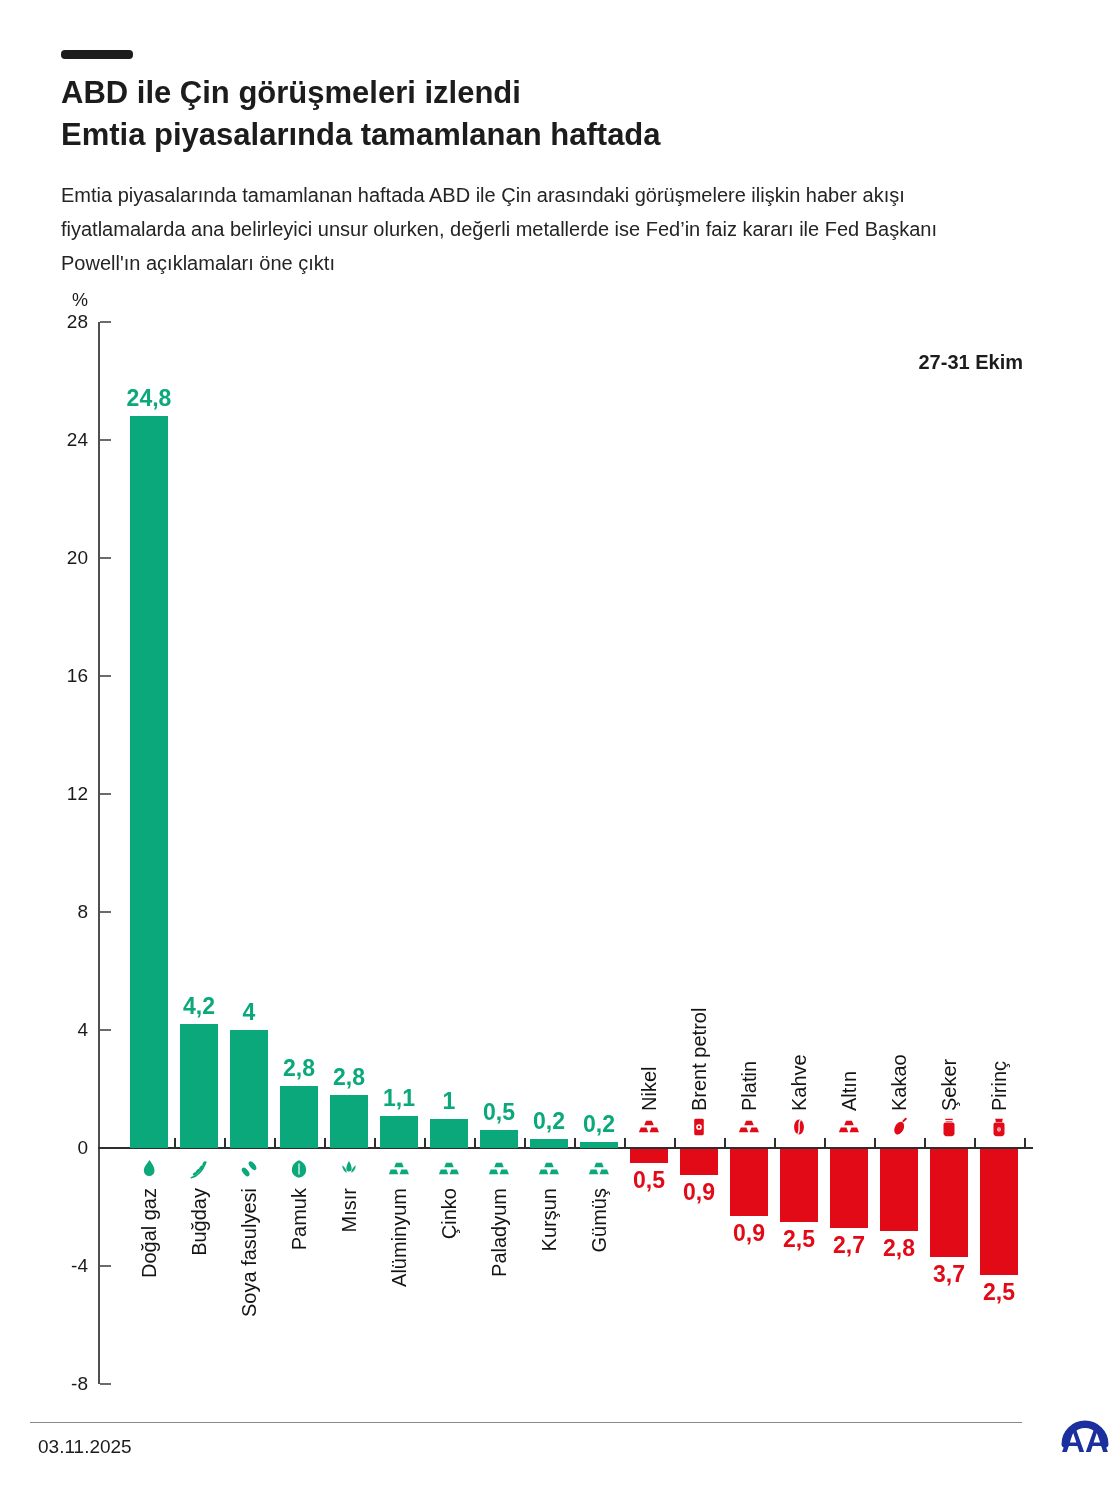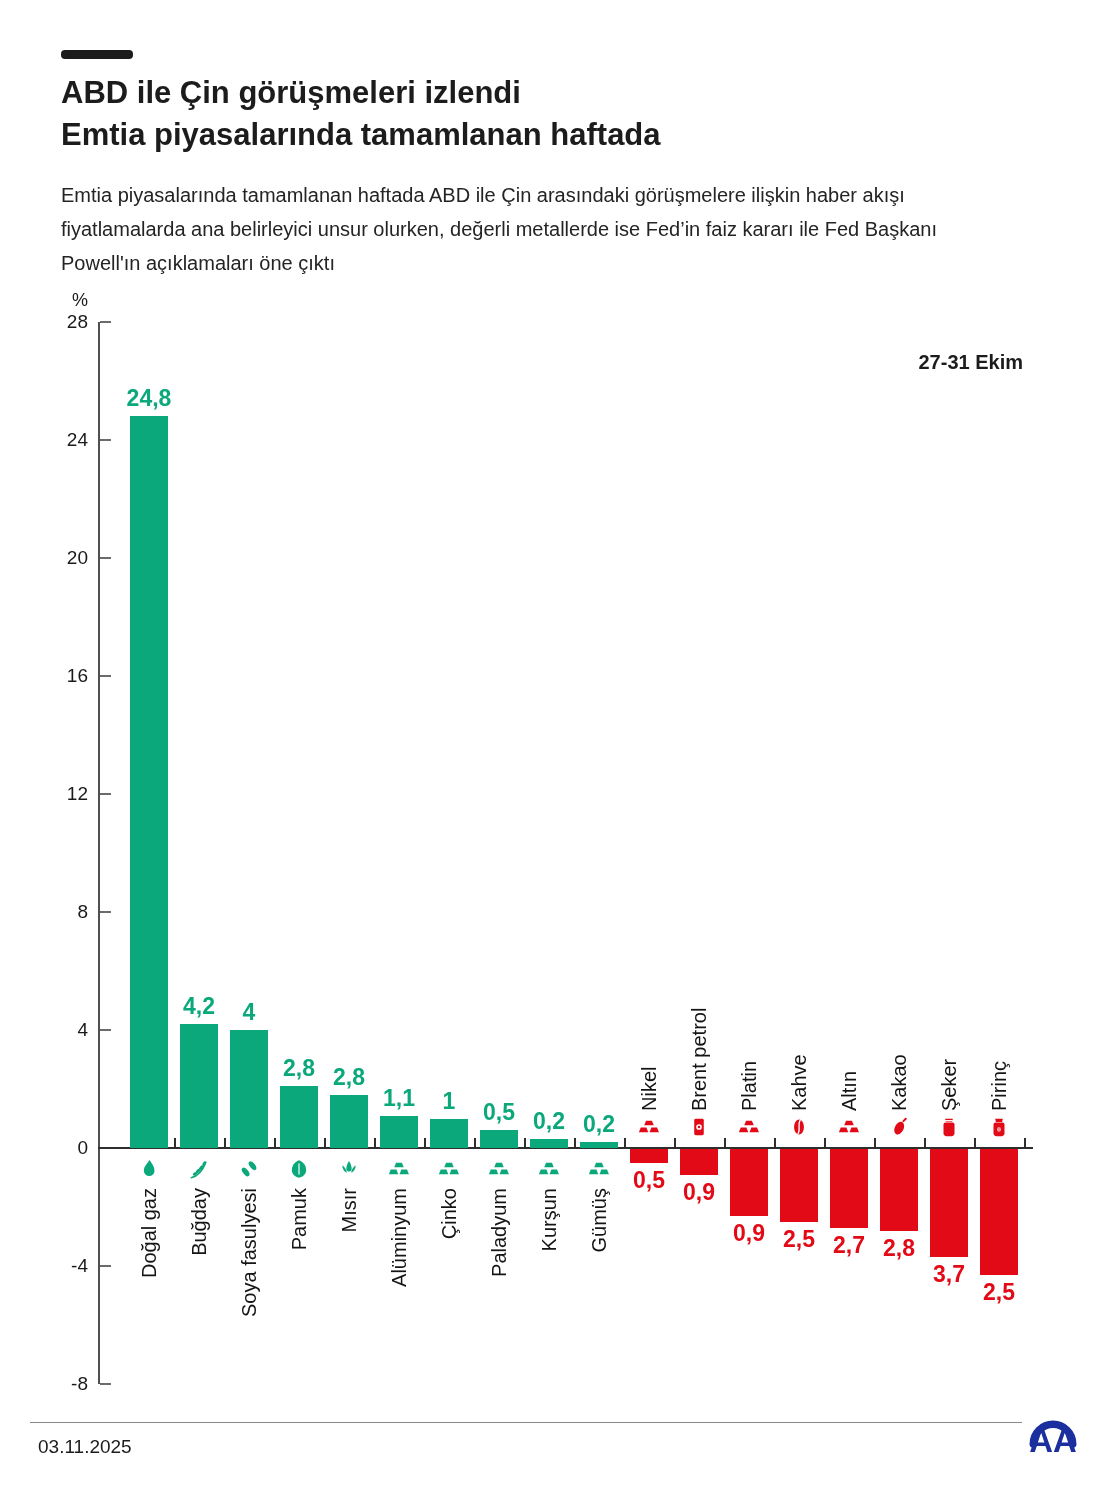--- a/index.html
+++ b/index.html
@@ -8,21 +8,21 @@
     font-family:"Liberation Sans",sans-serif;color:#1d1d1d;
   }
   .abs{position:absolute;}
   .accent-dash{left:61px;top:50px;width:72px;height:9px;border-radius:4px;background:#1c1c1c;}
   .title{left:61px;top:72px;width:1000px;font-size:31px;line-height:42px;font-weight:700;color:#1c1c1c;}
   .subtitle{left:61px;top:178px;width:950px;font-size:20px;line-height:34px;font-weight:400;color:#242424;}
   .period-label{right:97px;top:351px;font-size:20px;font-weight:700;color:#1c1c1c;}
   .unit-label{left:28px;top:290px;width:60px;text-align:right;font-size:18px;color:#1a1a1a;}
   .footer-divider{left:30px;top:1422px;width:992px;height:1px;background:#8a8a8a;}
   .footer-date{left:38px;top:1436px;font-size:19px;color:#1c1c1c;}
-  .logo-wrap{left:1022px;top:1400px;width:62px;height:58px;}
+  .logo-wrap{left:1054px;top:1400px;width:62px;height:58px;}
 </style>
 </head>
 <body>
 
 <div class="abs accent-dash"></div>
 
 <div class="abs title">
   <div>ABD ile Çin görüşmeleri izlendi</div>
   <div>Emtia piyasalarında tamamlanan haftada</div>
 </div>

